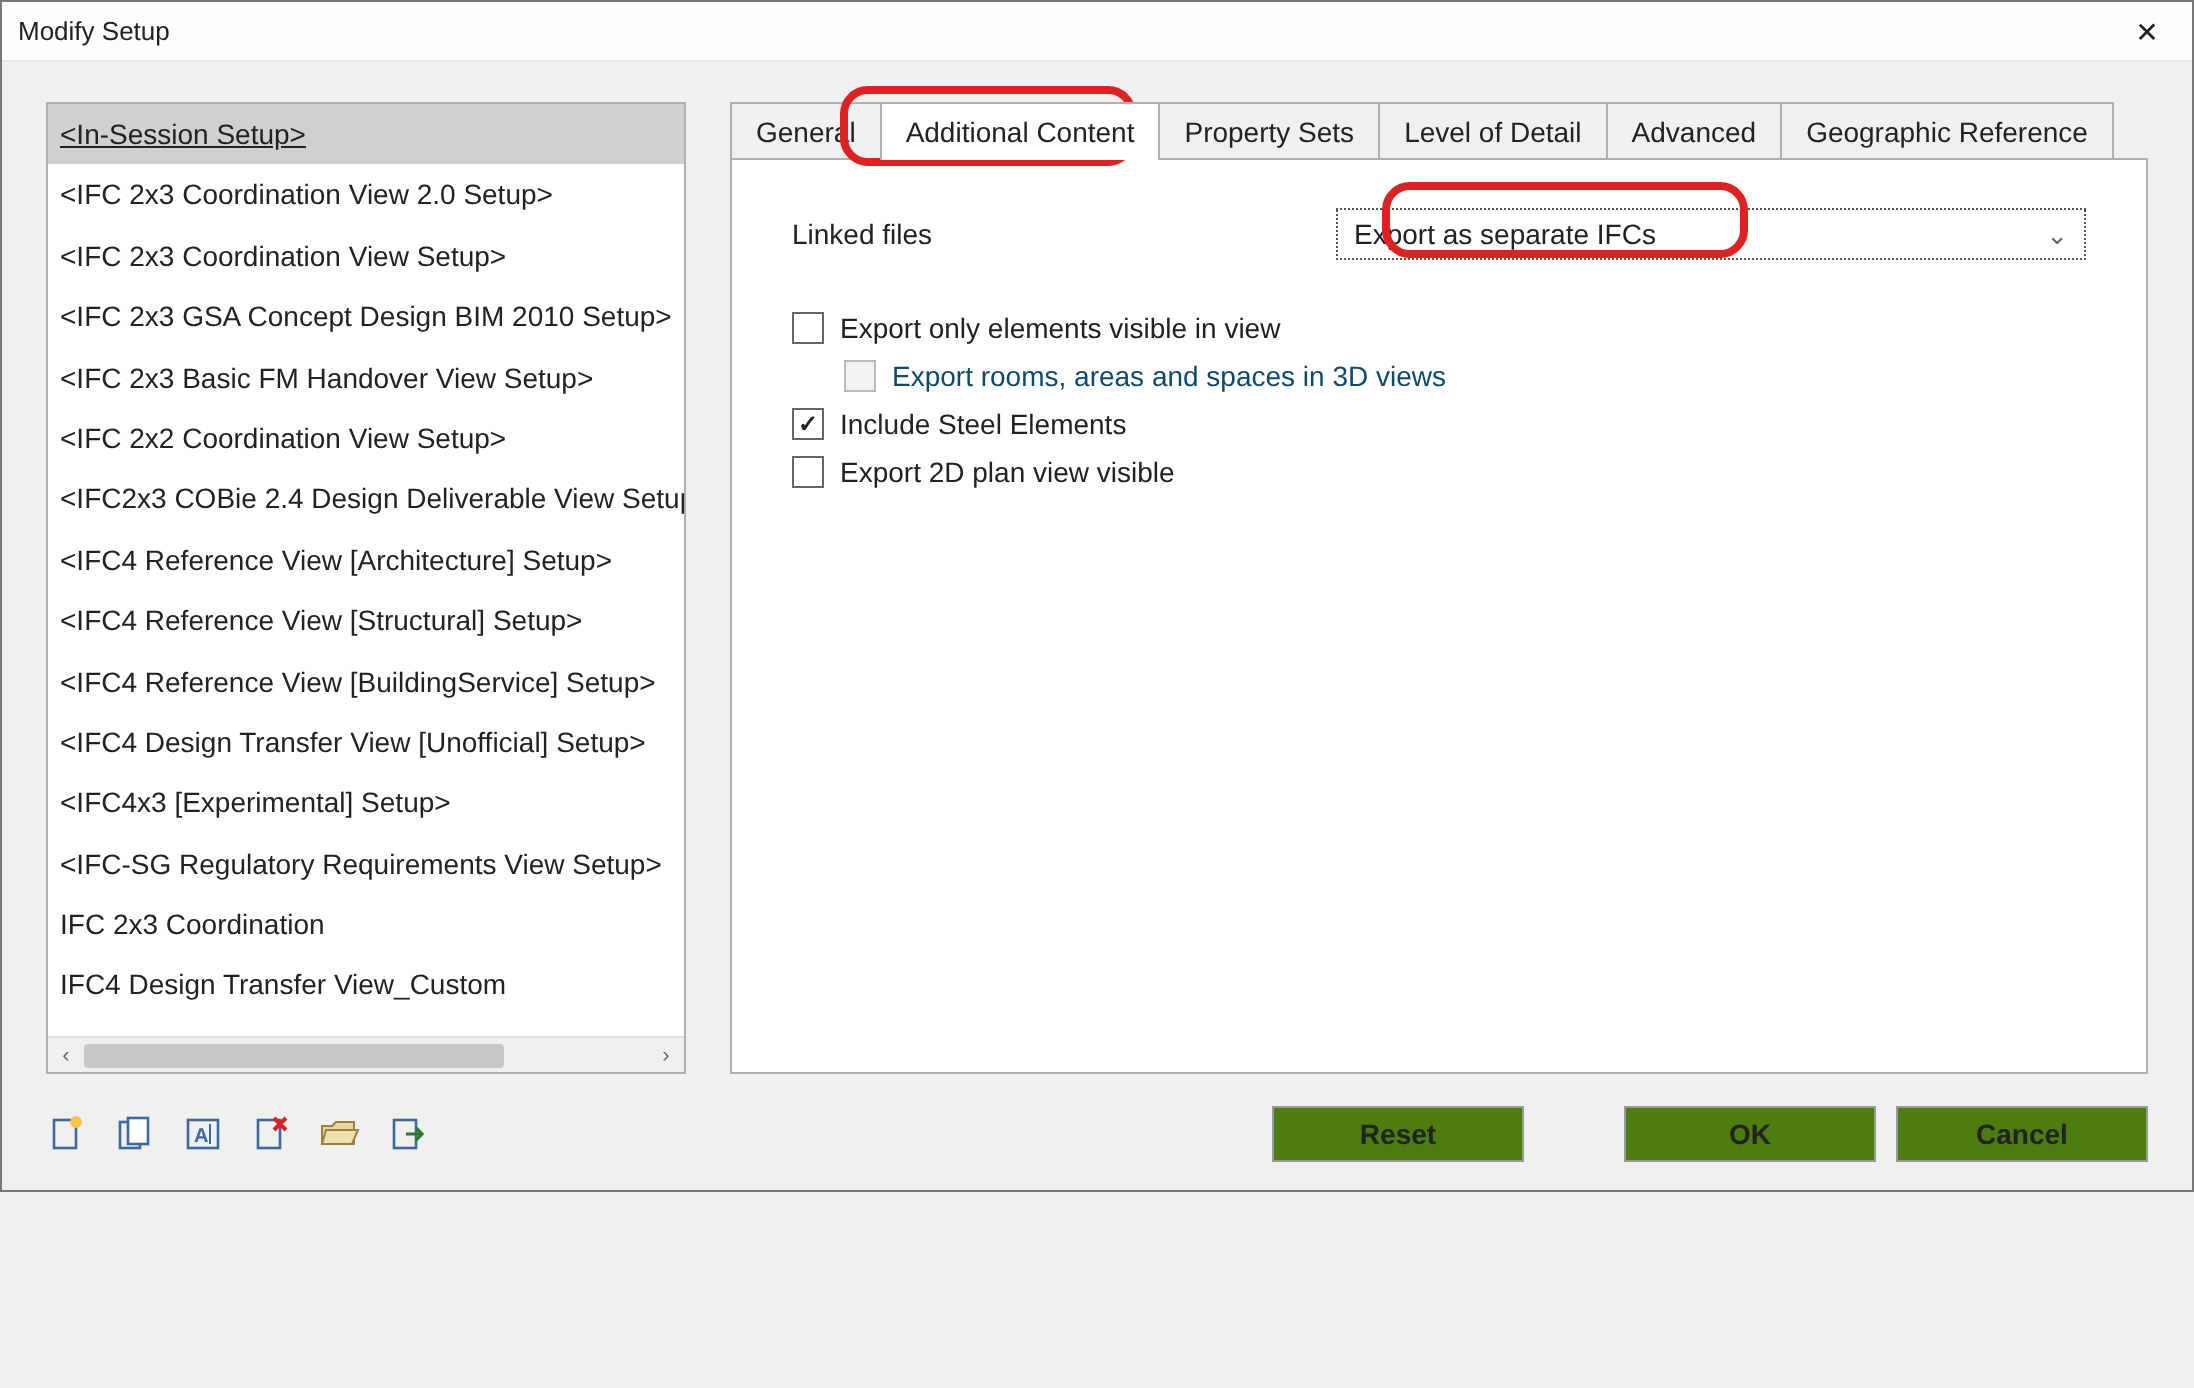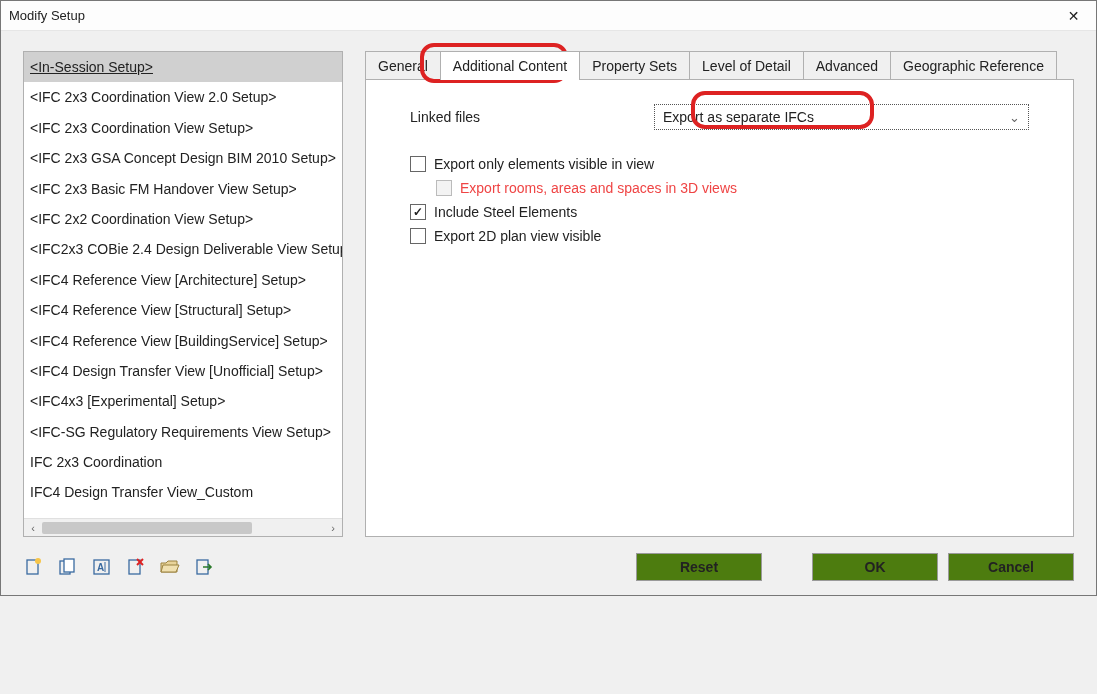--- a/index.html
+++ b/index.html
@@ -93,21 +93,21 @@
   }
   .tab.active {
     background: #fff;
     z-index: 2;
   }
   .tabpage {
     flex: 1;
     background: #fff;
     border: 1px solid #b0b0b0;
     margin-top: -1px;
-    padding: 24px 44px;
+    padding: 24px 30px;
     position: relative;
   }
   .row1 {
     display: flex;
     align-items: center;
     margin-bottom: 26px;
   }
   .row1 .label { font-size: 14px; }
   .row1 .spacer { flex: 1; }
   .dropdown {
@@ -133,21 +133,21 @@
   .checkrow.indent { margin-left: 26px; }
   .checkbox {
     width: 16px; height: 16px;
     border: 1px solid #666;
     background: #fff;
     display: flex; align-items: center; justify-content: center;
     font-size: 12px;
   }
   .checkbox.disabled { border-color: #bbb; background: #f3f3f3; }
   .checkbox.checked::after { content: "✓"; font-weight: bold; }
-  .checkrow.disabled { color: #ef4444; }
+  .checkrow.disabled { color: #0c4a6e; }
   
   .ring {
     position: absolute;
     border: 4px solid #d22;
     border-radius: 14px;
     pointer-events: none;
   }
   
   .footer {
     display: flex;

